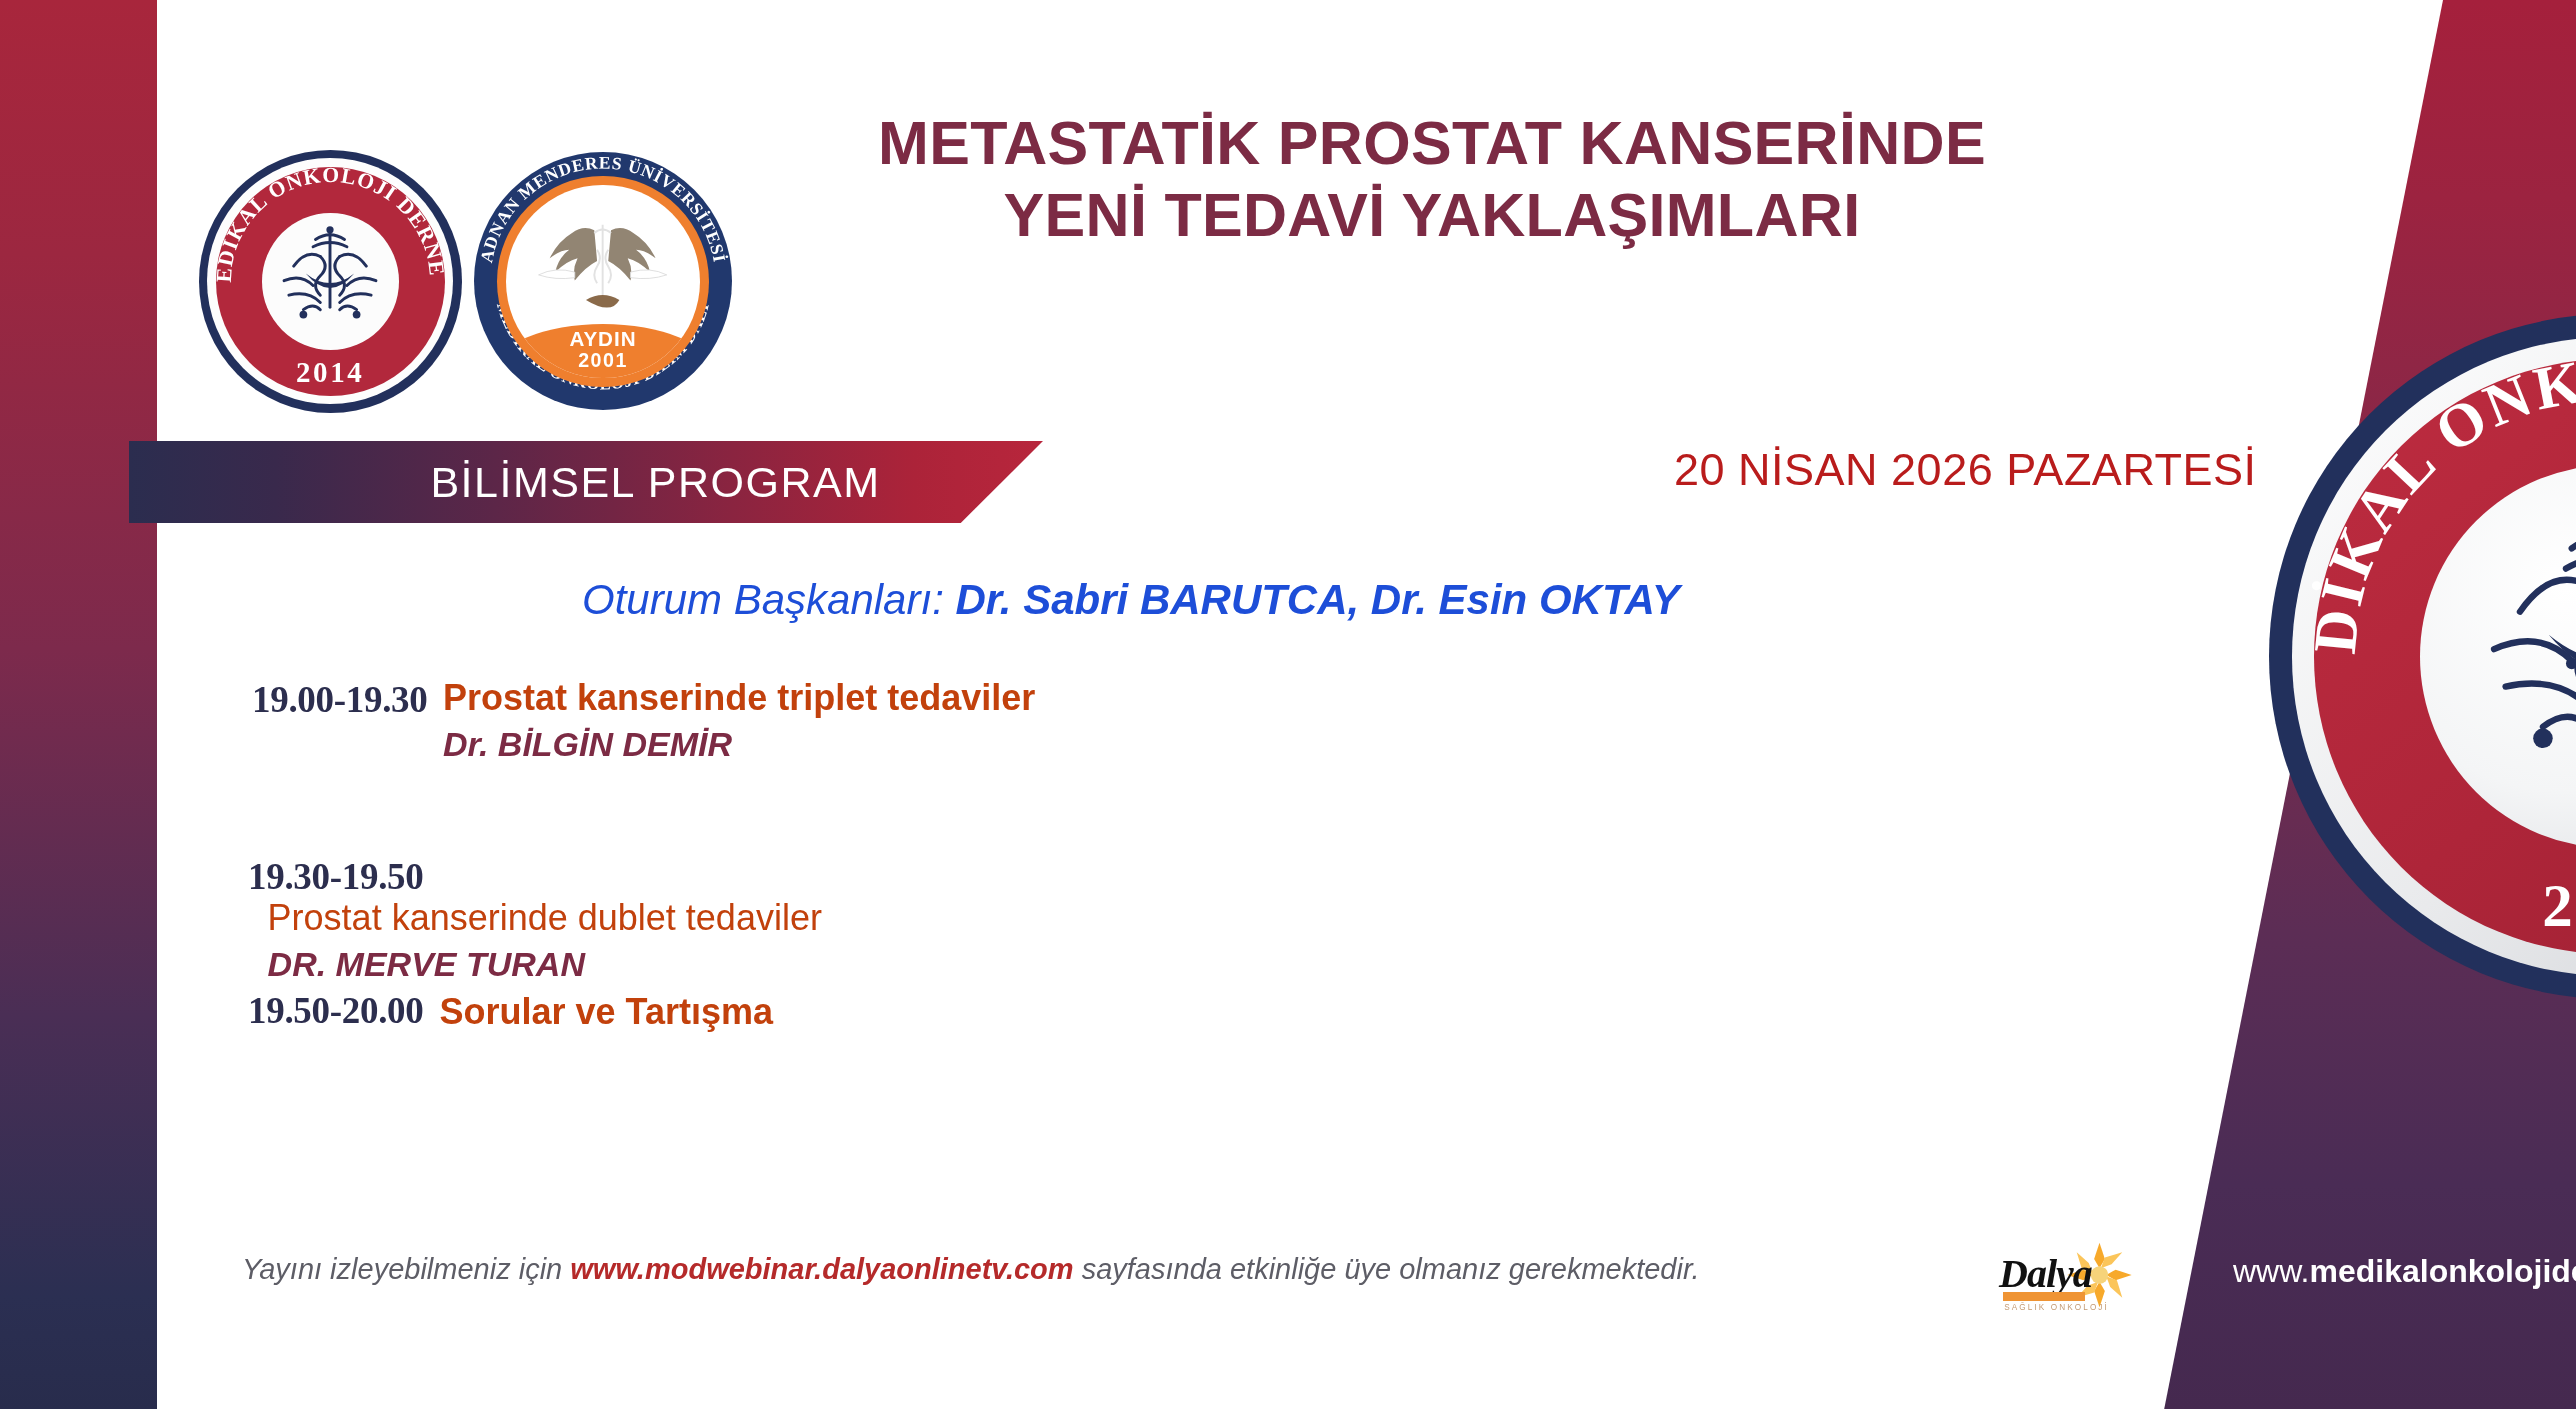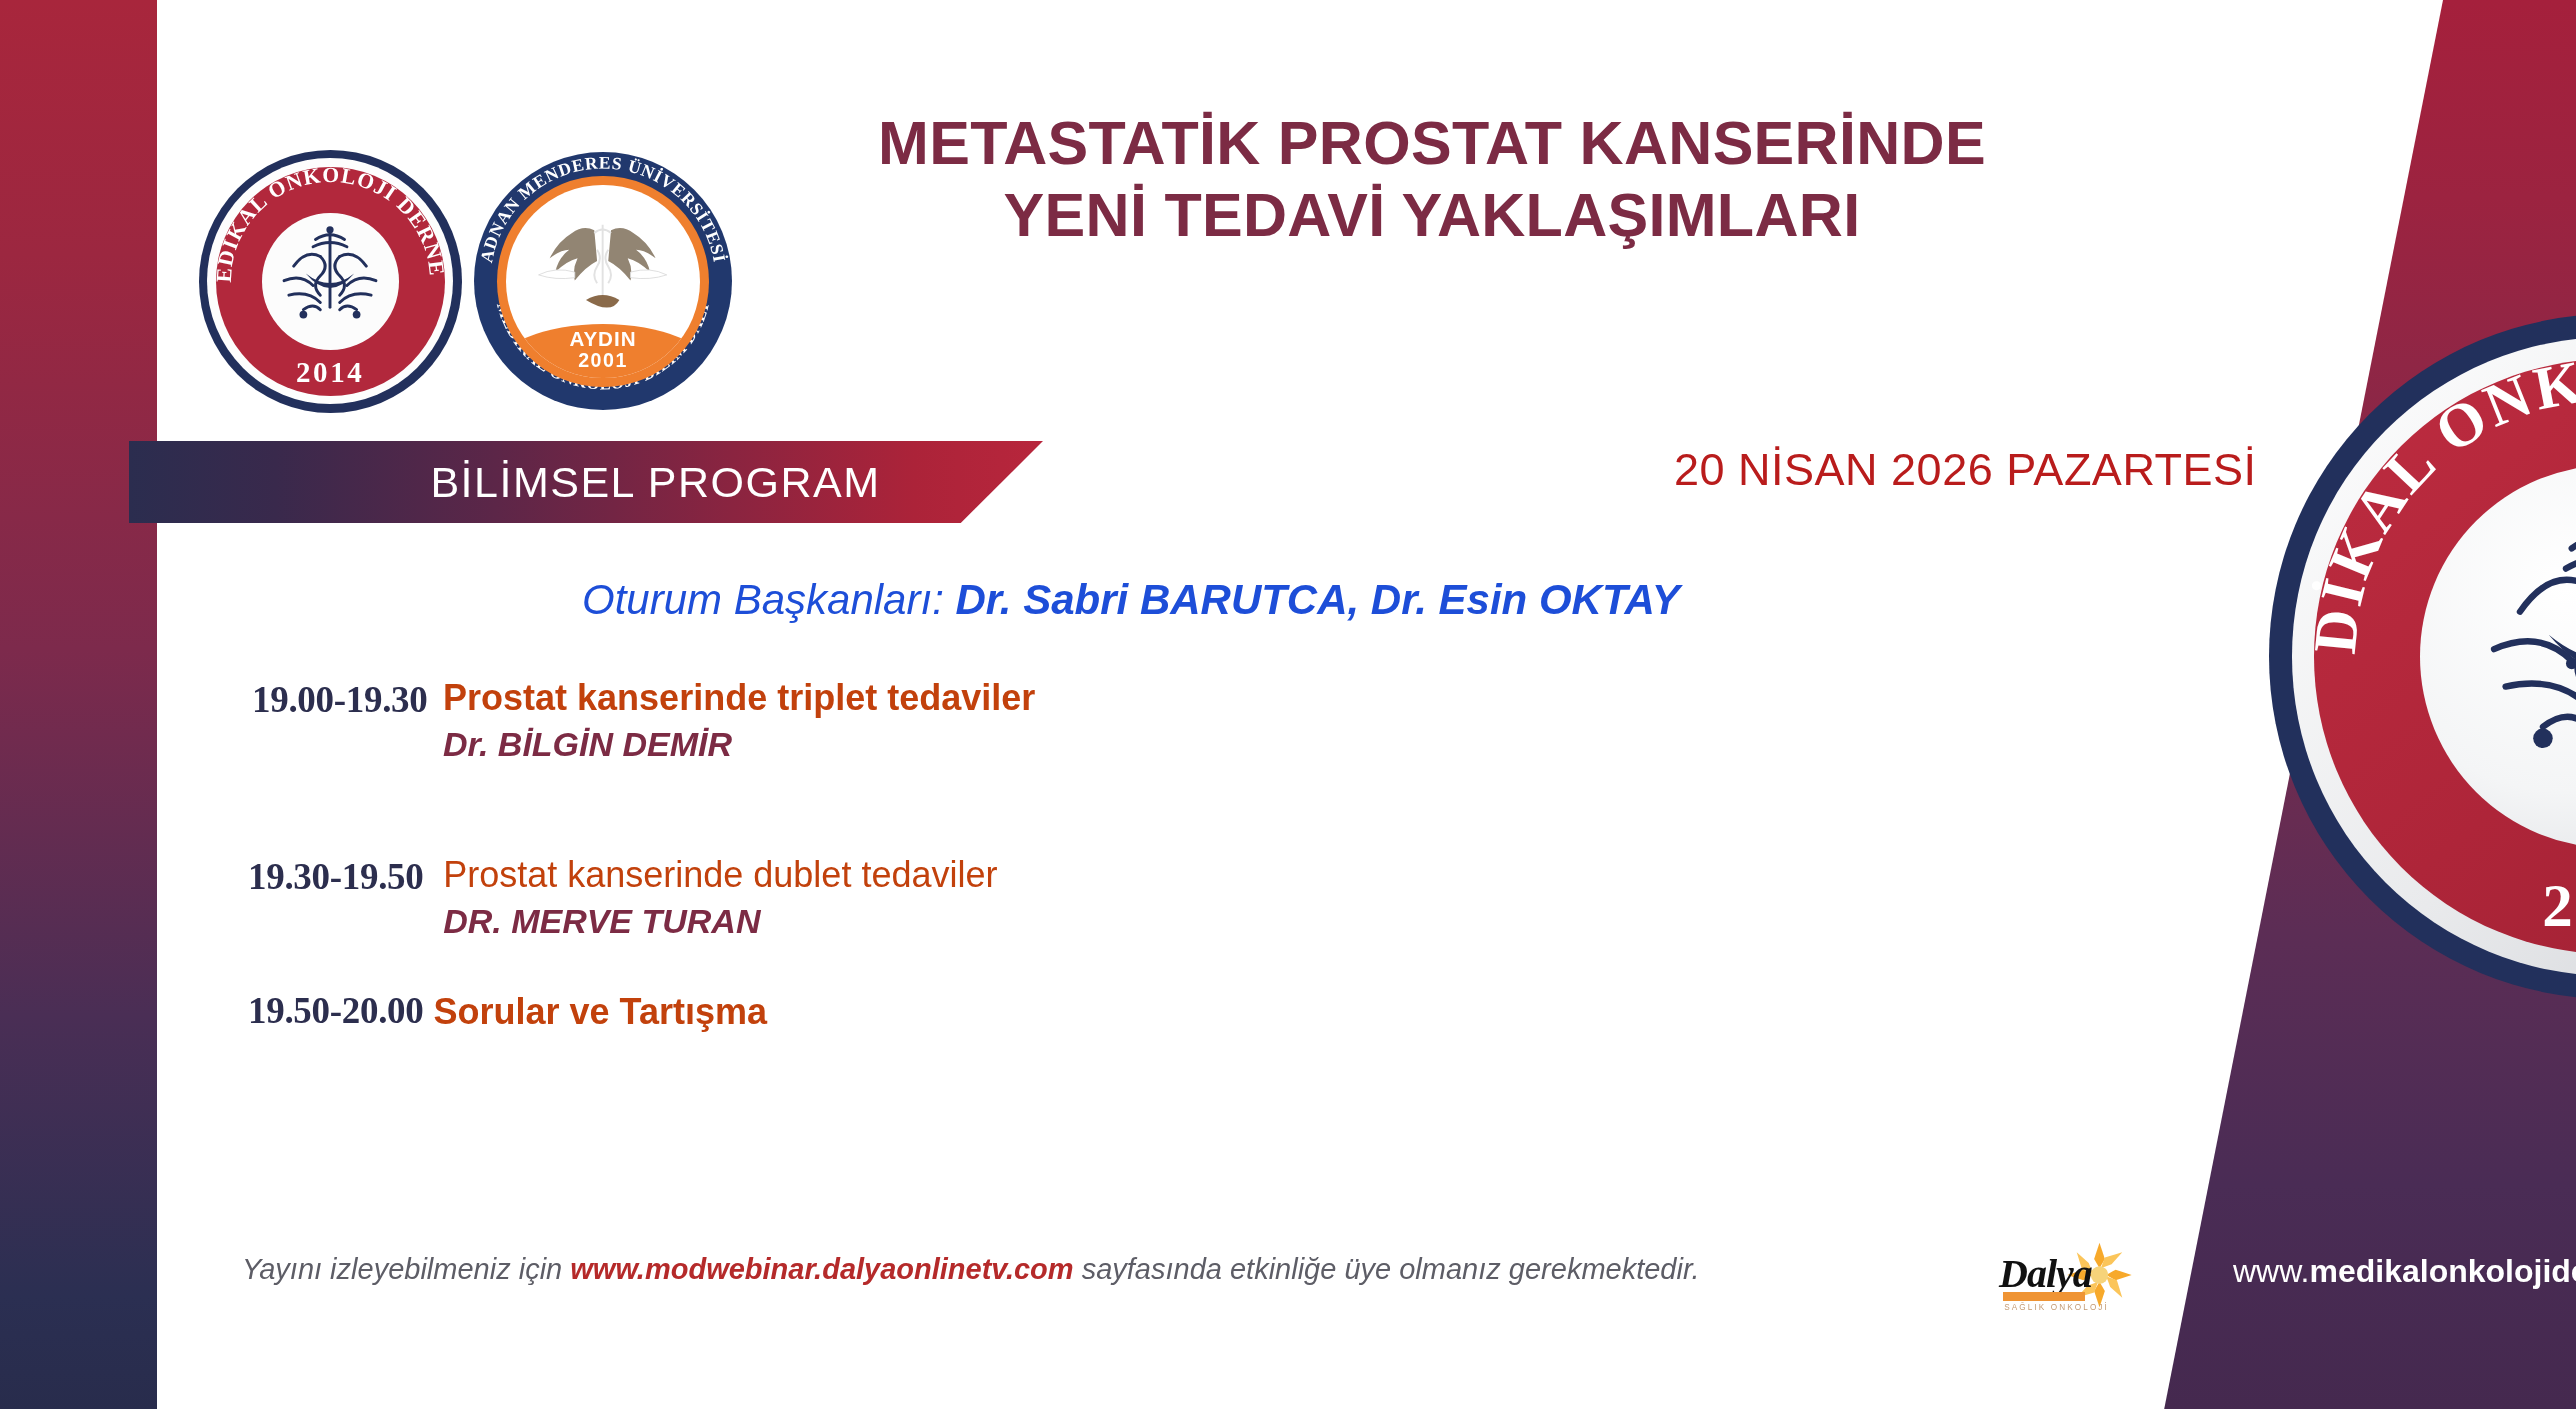--- a/index.html
+++ b/index.html
@@ -206,24 +206,24 @@
     color: #7c2b44;
     font-family: "Liberation Sans", sans-serif;
     font-weight: bold;
     font-style: italic;
     font-size: 34px;
     margin-top: 6.2px;
     white-space: nowrap;
   }
 
   #row0 { left: 252px; top: 678px; }
-  #row1 { left: 248px; top: 855px; }
+  #row1 { left: 248px; top: 855px; flex-direction: column; }
   #row2 { left: 248px; top: 989px; align-items: flex-end; }
   #row1 .sched-body { margin-left: 19.6px; }
-  #row2 .sched-body { margin-left: 10px; }
+  #row2 .sched-body { margin-left: 16px; }
 
   
   .footer-note {
     position: absolute;
     left: 242px; top: 1253px;
     font-family: "Liberation Sans", sans-serif;
     font-size: 29px;
     font-style: italic;
     color: #5d5d66;
     white-space: nowrap;

